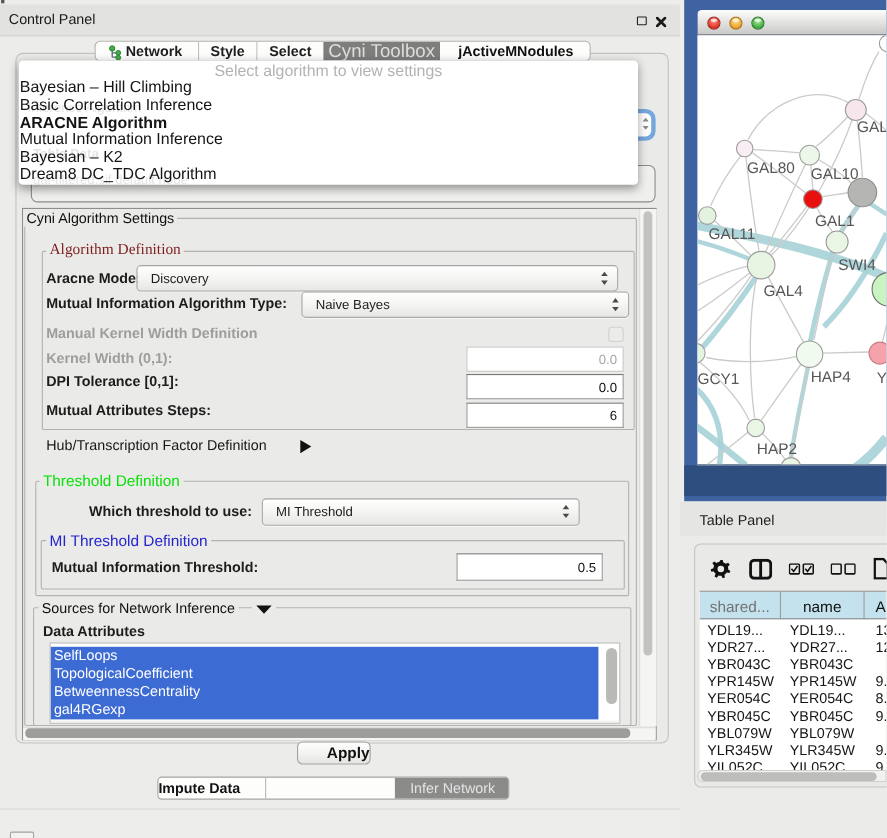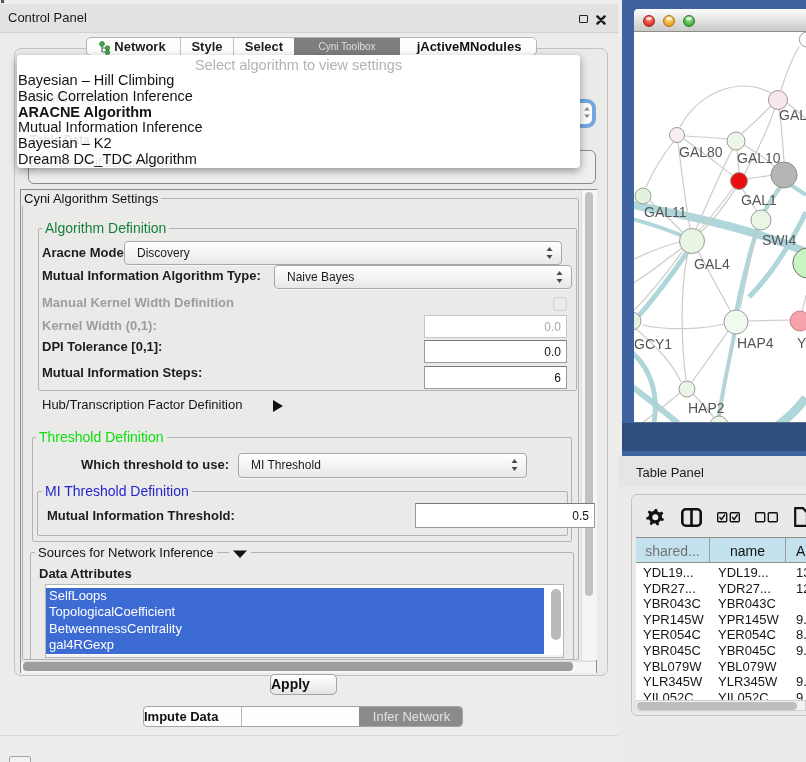--- a/index.html
+++ b/index.html
@@ -7,21 +7,21 @@
        background:#ededeb;font-family:"Liberation Sans",sans-serif;
        -webkit-font-smoothing:antialiased;}
   .abs{position:absolute;}
   .lbl{font-size:13px;font-weight:bold;color:#1c1c1c;white-space:nowrap;}
   .glbl{font-size:13px;color:#111;white-space:nowrap;background:#eaeae8;padding:0 3px;}
   .combo{position:absolute;border:1px solid #a8a8a6;border-radius:4px;
          background:linear-gradient(#ffffff,#f4f4f2 50%,#e7e7e5);
          font-size:12px;color:#1c1c1c;box-shadow:0 1px 0 rgba(255,255,255,.6);}
   .combo .ct{position:absolute;left:12px;top:4px;white-space:nowrap;}
   .field{position:absolute;background:#fff;border:1px solid #9a9a98;border-top-color:#7a7a78;
-         font-size:12px;color:#111;text-align:right;padding-left:47px;}
+         font-size:12px;color:#111;text-align:right;}
   .field .fv{position:absolute;right:5px;top:3px;}
   .grp{position:absolute;border:1px solid #b2b2b0;border-radius:2px;}
 </style>
 </head>
 <body>
 
 <div class="abs" style="left:1px;top:0;width:3px;height:3px;background:#555;"></div>
 
 <div class="abs" style="left:0;top:4px;width:618px;height:731px;background:#ececea;"></div>
 <div class="abs" style="left:0;top:4px;width:618px;height:28px;background:#e2e2e0;border-bottom:1px solid #d2d2d0;"></div>
@@ -34,21 +34,21 @@
 
 <div class="abs" style="left:14px;top:48px;width:594px;height:628px;background:#eaeae8;border:1px solid #c2c2c0;border-radius:7px;box-sizing:border-box;"></div>
 
 <div class="abs" style="left:86px;top:37px;width:451px;height:19px;background:#fdfdfc;border:1px solid #b4b4b2;border-radius:5px;box-sizing:border-box;overflow:hidden;">
   <div class="abs" style="left:93px;top:0;width:1px;height:19px;background:#c2c2c0;"></div>
   <div class="abs" style="left:146px;top:0;width:1px;height:19px;background:#c2c2c0;"></div>
   <div class="abs" style="left:207px;top:0;width:106px;height:19px;background:#7e7e7c;"></div>
   <div class="abs" style="left:0;top:0;width:94px;height:19px;text-align:center;font-size:13px;font-weight:bold;color:#1d1d1d;line-height:18px;padding-left:12px;box-sizing:border-box;">Network</div>
   <div class="abs" style="left:94px;top:0;width:52px;height:19px;text-align:center;font-size:13px;font-weight:bold;color:#1d1d1d;line-height:18px;">Style</div>
   <div class="abs" style="left:147px;top:0;width:60px;height:19px;text-align:center;font-size:13px;font-weight:bold;color:#1d1d1d;line-height:18px;">Select</div>
-  <div class="abs" style="left:207px;top:0;width:106px;height:19px;text-align:center;font-size:10px;color:#dedede;line-height:18px;">Cyni Toolbox</div>
+  <div class="abs" style="left:207px;top:0;width:106px;height:19px;text-align:center;font-size:17px;color:#dedede;line-height:18px;">Cyni Toolbox</div>
   <div class="abs" style="left:313px;top:0;width:138px;height:19px;text-align:center;font-size:13px;font-weight:bold;color:#111;line-height:18px;">jActiveMNodules</div>
   <svg class="abs" style="left:12px;top:3px;" width="12" height="14" viewBox="0 0 12 14">
     <path d="M3,3 L3,11 M3,7 L8,7 M3,11 L8,11" stroke="#5a6b7a" stroke-width="1.2" fill="none"></path>
     <circle cx="3" cy="3" r="2.4" fill="#3faf46" stroke="#267a2c" stroke-width="0.8"></circle>
     <circle cx="8.5" cy="7" r="2.2" fill="#3faf46" stroke="#267a2c" stroke-width="0.8"></circle>
     <circle cx="8.5" cy="11.4" r="2.2" fill="#3faf46" stroke="#267a2c" stroke-width="0.8"></circle>
   </svg>
 </div>
 
 <div class="abs" style="left:20px;top:189px;width:577px;height:484px;border:1px solid #8e8e8c;box-sizing:border-box;background:#eaeae8;"></div>
@@ -56,21 +56,21 @@
 <div class="abs" style="left:581px;top:190px;width:15px;height:470px;background:#f5f5f3;border-left:1px solid #dcdcda;"></div>
 <div class="abs" style="left:585px;top:192px;width:8px;height:404px;background:#c2c2c0;border-radius:4px;"></div>
 
 <div class="abs" style="left:21px;top:661px;width:575px;height:11px;background:#f5f5f3;border-top:1px solid #dcdcda;"></div>
 <div class="abs" style="left:23px;top:662px;width:550px;height:9px;background:#9d9d9b;border-radius:4px;"></div>
 
 <div class="grp" style="left:22px;top:198px;width:555px;height:460px;"></div>
 <div class="abs glbl" style="left:21px;top:191px;">Cyni Algorithm Settings</div>
 
 <div class="grp" style="left:38px;top:228px;width:537px;height:161px;"></div>
-<div class="abs glbl" style="left:42px;top:220px;color:#15803d;font-size:14px;">Algorithm Definition</div>
+<div class="abs glbl" style="left:42px;top:220px;color:#7f1d1d;font-size:14px;font-family:Liberation Serif, serif;">Algorithm Definition</div>
 
 <div class="abs lbl" style="left:42px;top:245px;">Aracne Mode:</div>
 <div class="combo" style="left:124px;top:241px;width:436px;height:22px;">
     <span class="ct">Discovery</span>
   <svg class="abs" style="right:7px;top:4px;" width="9" height="14" viewBox="0 0 9 14">
       <path d="M4.5,1 L7.5,5 L1.5,5 Z" fill="#4a4a4a"></path>
       <path d="M4.5,13 L7.5,9 L1.5,9 Z" fill="#4a4a4a"></path>
     </svg>
 </div>
 
@@ -89,21 +89,21 @@
 <div class="abs lbl" style="left:42px;top:318px;color:#9d9d9b;">Kernel Width (0,1):</div>
 <div class="field" style="left:424px;top:315px;width:143px;height:23px;border-color:#c6c6c4;box-sizing:border-box;">
     <span class="fv" style="color:#a7a7a5;top:4px;">0.0</span>
   </div>
 
 <div class="abs lbl" style="left:42px;top:339px;">DPI Tolerance [0,1]:</div>
 <div class="field" style="left:424px;top:340px;width:143px;height:23px;box-sizing:border-box;">
     <span class="fv" style="top:4px;">0.0</span>
   </div>
 
-<div class="abs lbl" style="left:42px;top:365px;">Mutual Information Steps:</div>
+<div class="abs lbl" style="left:42px;top:365px;">Mutual Attributes Steps:</div>
 <div class="field" style="left:424px;top:366px;width:143px;height:23px;box-sizing:border-box;">
     <span class="fv" style="top:4px;">6</span>
   </div>
 
 <div class="abs" style="left:42px;top:397px;font-size:13px;color:#161616;white-space:nowrap;">Hub/Transcription Factor Definition</div>
 <svg class="abs" style="left:271px;top:399px;" width="13" height="14" viewBox="0 0 13 14">
     <path d="M2,1 L12,7 L2,13 Z" fill="#111"></path>
   </svg>
 
 <div class="grp" style="left:32px;top:437px;width:538px;height:103px;"></div>
@@ -134,21 +134,21 @@
 
 <div class="abs lbl" style="left:39px;top:566px;">Data Attributes</div>
 
 <div class="abs" style="left:45px;top:584px;width:519px;height:74px;background:#fff;overflow:hidden;border:1px solid #b6b6b4;box-sizing:border-box;">
   <div class="abs" style="left:0px;top:3px;width:498px;height:66px;background:#3d6bd4;"></div>
   <div class="abs" style="left:3px;top:3px;width:490px;color:#fff;font-size:13px;line-height:16.4px;">SelfLoops<br>TopologicalCoefficient<br>BetweennessCentrality<br>gal4RGexp</div>
   <div class="abs" style="left:505px;top:4px;width:10px;height:51px;background:#b9b9b7;border-radius:5px;"></div>
   <div class="abs" style="left:0;top:70px;width:519px;height:4px;background:#f2f2f0;"></div>
 </div>
 
-<div class="abs" style="left:270px;top:674px;width:67px;height:21px;background:linear-gradient(#ffffff,#f2f2f0 55%,#e4e4e2);border:1px solid #a3a3a1;border-radius:5px;box-sizing:border-box;text-align:left;font-size:14px;font-weight:bold;color:#111;line-height:19px;">Apply</div>
+<div class="abs" style="left:270px;top:674px;width:67px;height:21px;background:linear-gradient(#ffffff,#f2f2f0 55%,#e4e4e2);border:1px solid #a3a3a1;border-radius:5px;box-sizing:border-box;text-align:right;font-size:14px;font-weight:bold;color:#111;line-height:19px;">Apply</div>
 
 <div class="abs" style="left:143px;top:706px;width:320px;height:21px;background:#fdfdfc;border:1px solid #a5a5a3;border-radius:4px;box-sizing:border-box;overflow:hidden;">
   <div class="abs" style="left:97px;top:0;width:1px;height:21px;background:#b8b8b6;"></div>
   <div class="abs" style="left:215px;top:0;width:105px;height:21px;background:#8b8b89;"></div>
   <div class="abs" style="left:0;top:0;width:98px;height:21px;text-align:left;font-size:13px;font-weight:bold;color:#111;line-height:20px;">Impute Data</div>
   <div class="abs" style="left:215px;top:0;width:105px;height:21px;text-align:center;font-size:13px;color:#e3e3e3;line-height:20px;">Infer Network</div>
 </div>
 
 <div class="abs" style="left:0;top:735px;width:618px;height:1px;background:#d8d8d6;"></div>
 <div class="abs" style="left:9px;top:756px;width:20px;height:10px;background:#f2f2f0;border:1px solid #a2a2a0;border-radius:2px;"></div>

